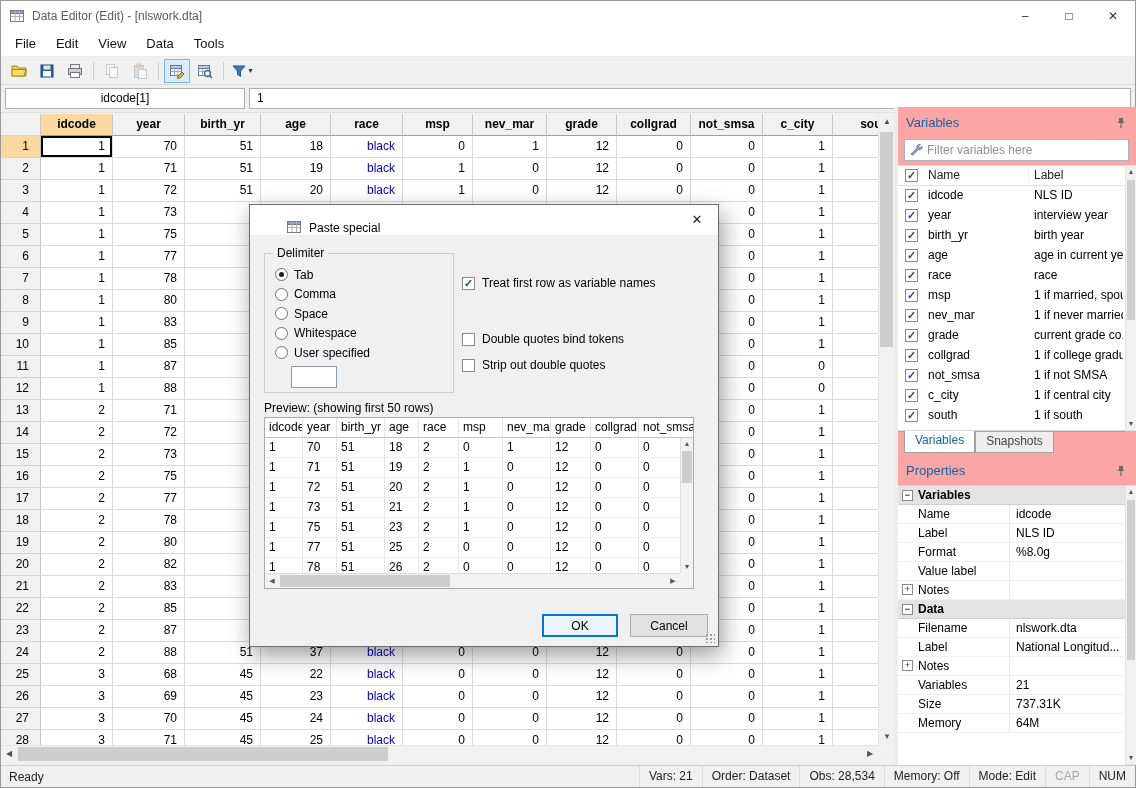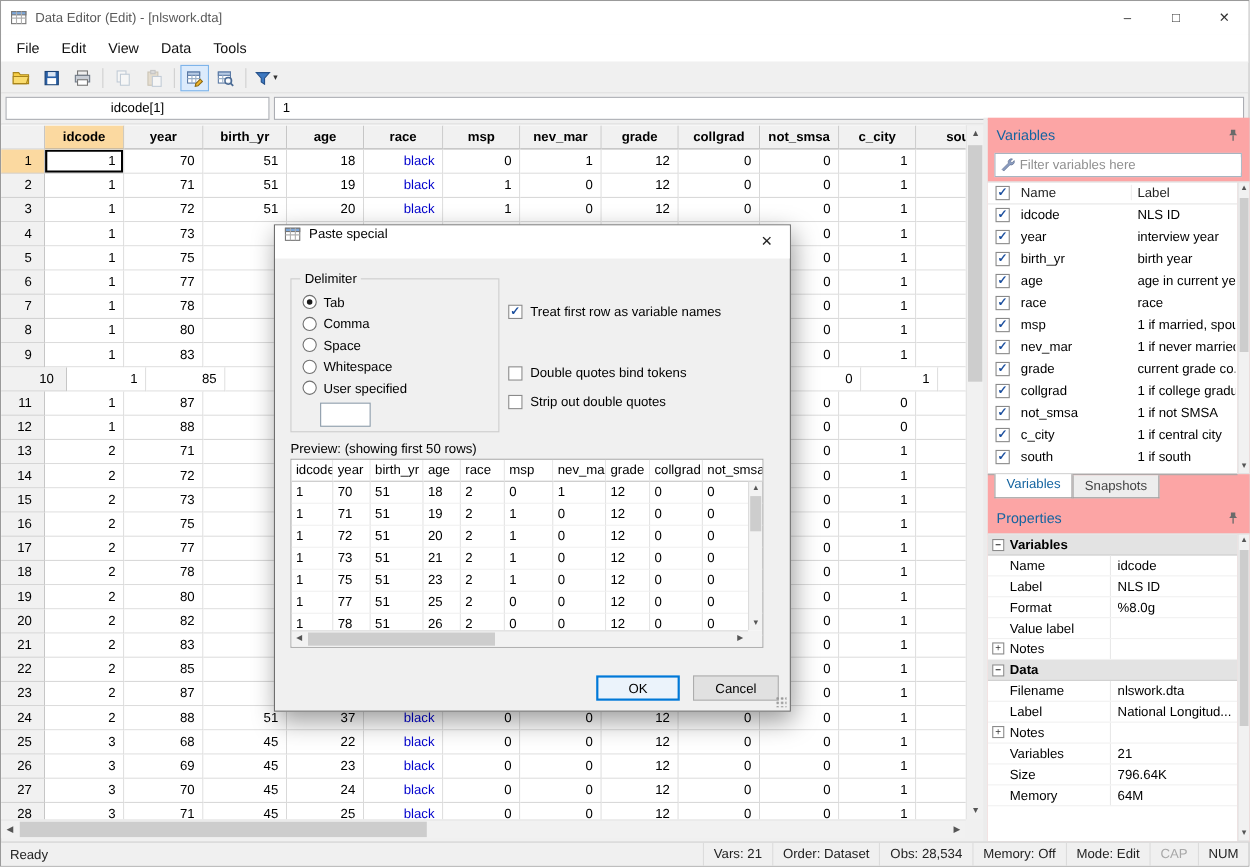--- a/index.html
+++ b/index.html
@@ -102,21 +102,21 @@
   .sb-item { border-left:1px solid #dcdcdc; padding:0 9px; line-height:21px; color:#222; }
   .sb-item.off { color:#a8a8a8; }
 
   
   .cb { width:13px; height:13px; border:1px solid #8a8a8a; background:#fff; display:inline-block; font-size:11px; line-height:11px; text-align:center; color:#1c4f9e; font-weight:bold; flex:none; }
   .rb { width:13px; height:13px; border:1px solid #707070; border-radius:50%; background:#fff; display:inline-block; position:relative; flex:none; }
   .rb.on::after { content:''; position:absolute; left:3px; top:3px; width:5px; height:5px; border-radius:50%; background:#1a1a1a; }
 
   
   .dialog { position:absolute; left:248px; top:203px; width:470px; height:443px; background:#f0f0f0; border:1px solid #6e6e6e; box-shadow:3px 8px 22px rgba(0,0,0,.40); z-index:50; }
-  .dlg-title { position:absolute; left:0; top:0; right:0; height:30px; background:#fff; display:flex; align-items:flex-start; }
+  .dlg-title { position:absolute; left:0; top:0; right:0; height:30px; background:#fff; display:flex; align-items:flex-end;padding-left:28px; }
   .dlg-title-text { margin-left:7px; }
   .dlg-close { margin-left:auto; width:42px; height:30px; line-height:30px; text-align:center; font-size:13px; color:#222; }
   .groupbox { position:absolute; left:14px; top:48px; width:190px; height:140px; border:1px solid #cdcdcd; }
   .gb-label { position:absolute; top:-8px; left:8px; background:#f0f0f0; padding:0 4px; }
   #delim-options { padding:11px 0 0 10px; }
   .radio-row { display:flex; align-items:center; gap:6px; height:19.5px; }
   .user-delim { display:block; margin:3px 0 0 26px; width:46px; height:22px; border:1px solid #8a9aa8; background:#fff; font-family:inherit; font-size:12px; padding-left:4px; }
   #dlg-checks { position:absolute; left:0; top:60px; right:0; height:130px; }
   .check-row { position:absolute; left:212px; display:flex; gap:7px; align-items:center; height:20px; white-space:nowrap; }
   .preview-label { position:absolute; left:14px; top:196px; }
@@ -400,21 +400,21 @@
         <div class="g-cell" style="width: 72px;"></div>
         <div class="g-cell" style="width: 70px;"></div>
         <div class="g-cell" style="width: 74px;"></div>
         <div class="g-cell" style="width: 70px;"></div>
         <div class="g-cell" style="width: 74px;"></div>
         <div class="g-cell" style="width: 72px;">0</div>
         <div class="g-cell" style="width: 70px;">1</div>
         <div class="g-cell" style="width: 88px;"></div>
       </div>
       <div class="g-row">
-        <div class="g-cell g-rn" style="width: 60px;">10</div>
+        <div class="g-cell g-rn" style="width: 40px;">10</div>
         <div class="g-cell" style="width: 72px;">1</div>
         <div class="g-cell" style="width: 72px;">85</div>
         <div class="g-cell" style="width: 76px;"></div>
         <div class="g-cell" style="width: 70px;"></div>
         <div class="g-cell" style="width: 72px;"></div>
         <div class="g-cell" style="width: 70px;"></div>
         <div class="g-cell" style="width: 74px;"></div>
         <div class="g-cell" style="width: 70px;"></div>
         <div class="g-cell" style="width: 74px;"></div>
         <div class="g-cell" style="width: 72px;">0</div>
@@ -852,21 +852,21 @@
         <div class="p-row">
           <div class="p-label"><span class="pbox">+</span><span>Notes</span></div>
           <div class="p-value"></div>
         </div>
         <div class="p-row">
           <div class="p-label"><span>Variables</span></div>
           <div class="p-value">21</div>
         </div>
         <div class="p-row">
           <div class="p-label"><span>Size</span></div>
-          <div class="p-value">796.64K</div>
+          <div class="p-value">737.31K</div>
         </div>
         <div class="p-row">
           <div class="p-label"><span>Memory</span></div>
           <div class="p-value">64M</div>
         </div>
       </div>
     <div class="props-scroll">
       <div class="arr">▲</div>
       <div class="vthumb"></div>
       <div class="arr bottom">▼</div>

